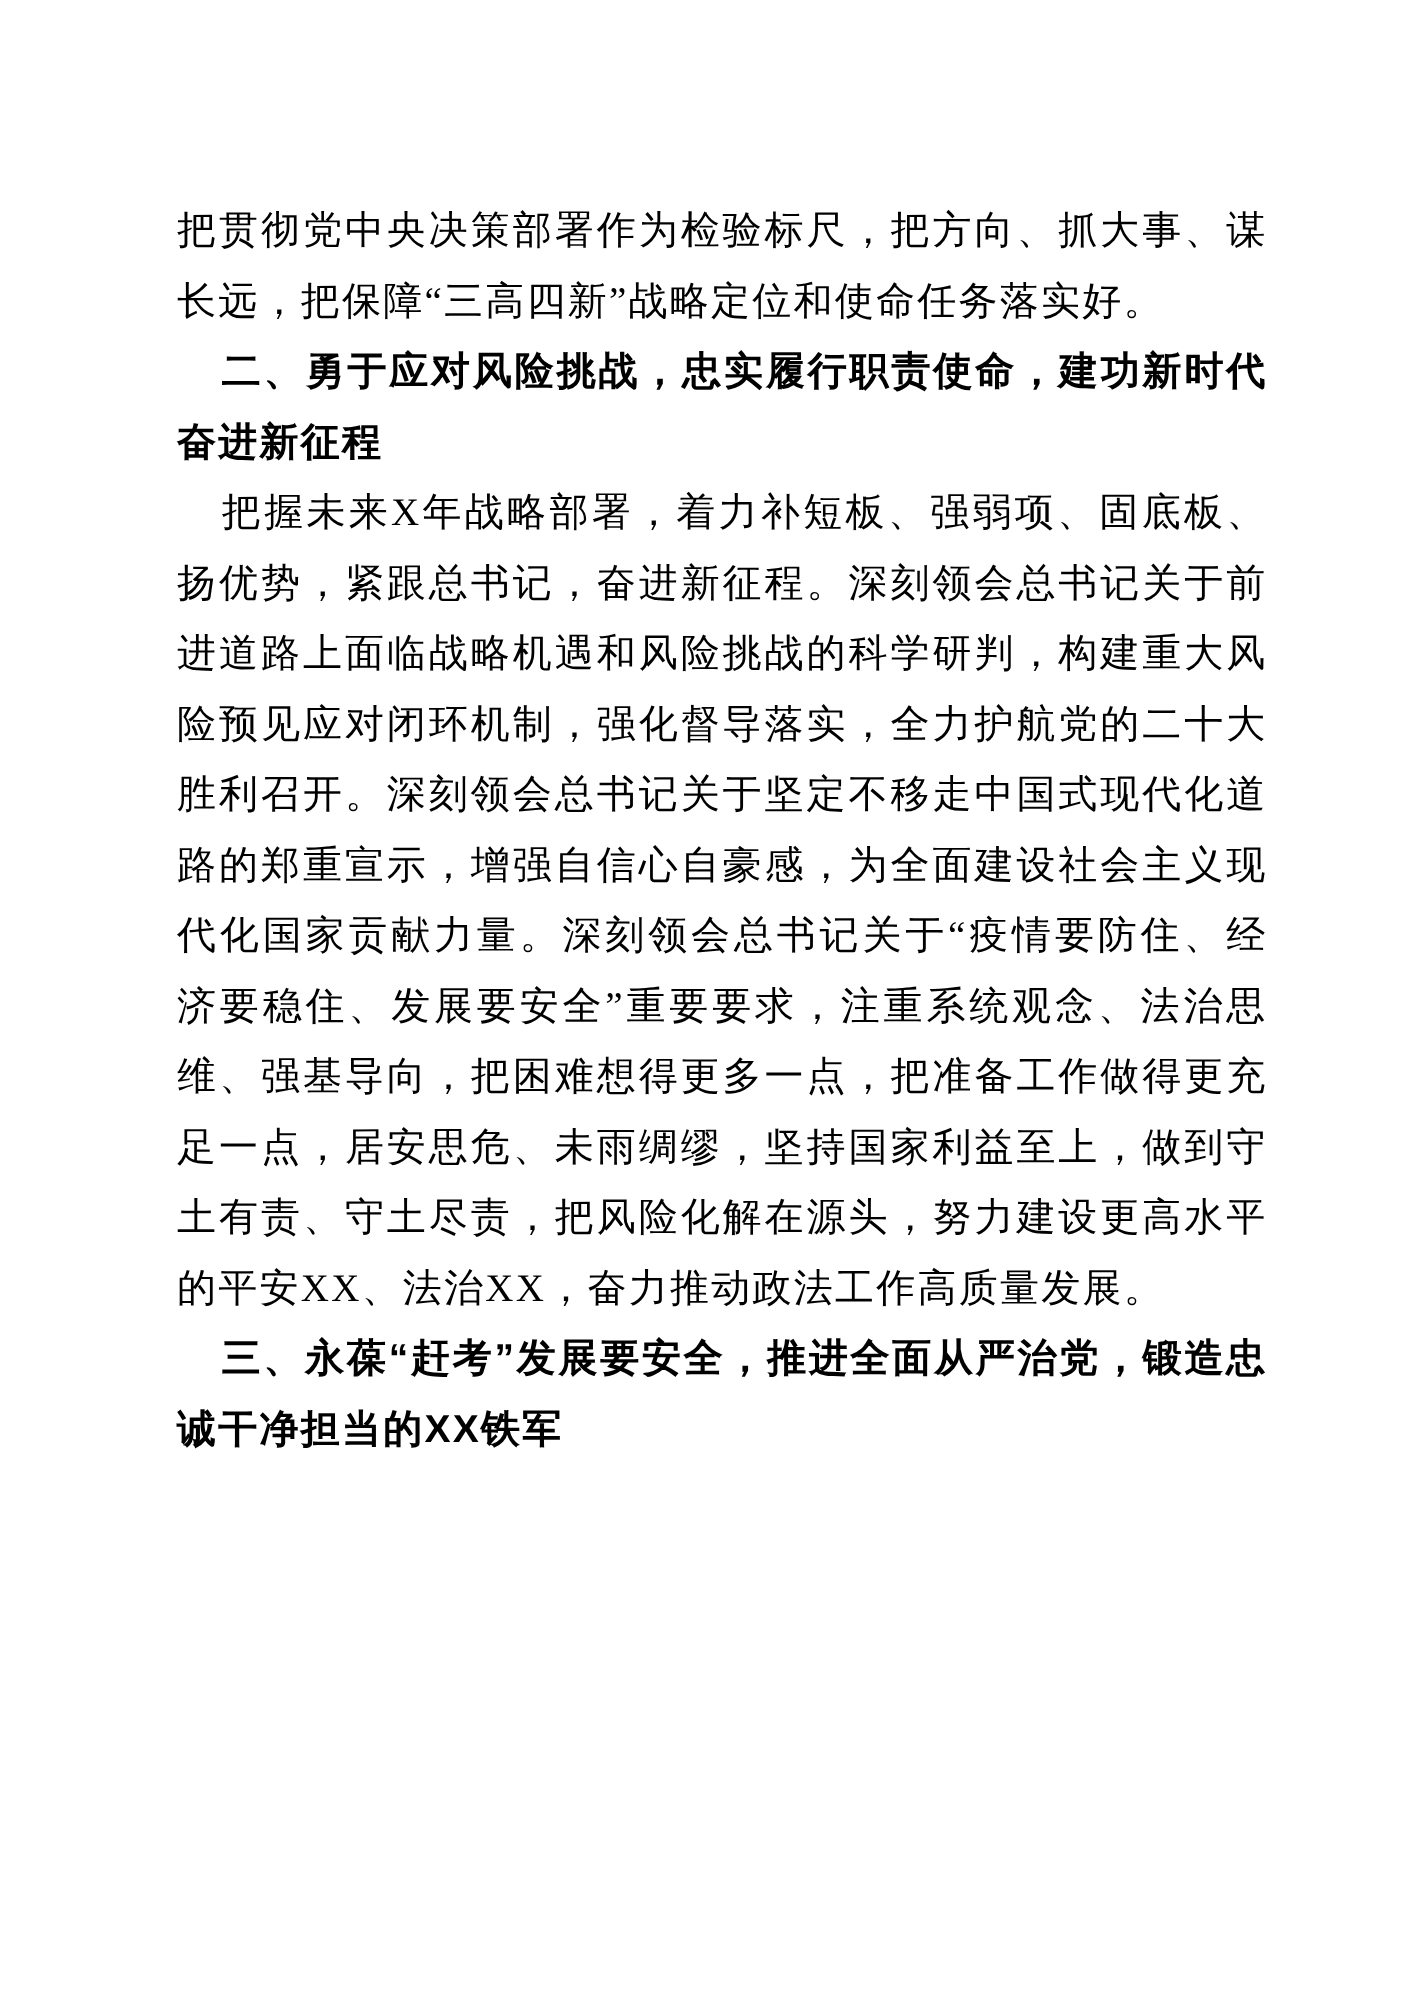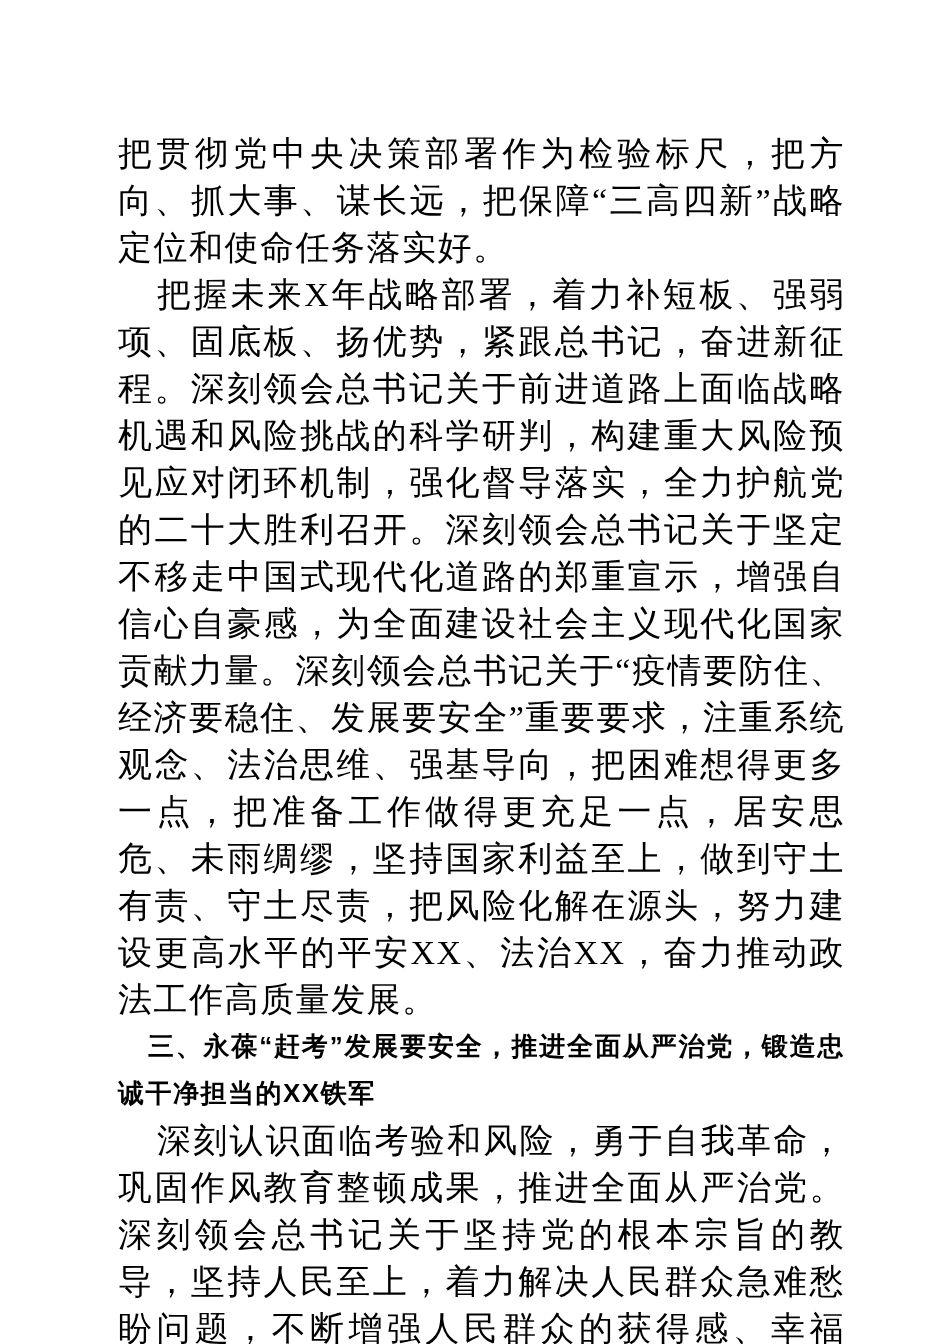--- a/index.html
+++ b/index.html
@@ -16,21 +16,21 @@
     color: #000000;
     padding: 130px 105px 60px 118px;
     overflow: hidden;
   }
   .doc {
     width: 727px;
   }
   p.body-para {
     margin: 0;
     font-family: "Liberation Serif", "DejaVu Serif", serif;
-    font-size: 34px;
+    font-size: 26px;
     line-height: 47px;
     letter-spacing: 1.5px;
     text-align: justify;
     text-indent: 1.15em;
     word-break: break-all;
     color: #000000;
   }
   p.body-para.no-indent {
     text-indent: 0;
   }
@@ -46,17 +46,17 @@
     word-break: break-all;
     color: #000000;
   }
 </style>
 </head>
 <body>
 
 <div class="page">
   <div class="doc">
     <p class="body-para no-indent">把贯彻党中央决策部署作为检验标尺，把方向、抓大事、谋长远，把保障“三高四新”战略定位和使命任务落实好。</p>
+    <p class="heading-para">二、勇于应对风险挑战，忠实履行职责使命，建功新时代奋进新征程</p>
     <p class="body-para">把握未来X年战略部署，着力补短板、强弱项、固底板、扬优势，紧跟总书记，奋进新征程。深刻领会总书记关于前进道路上面临战略机遇和风险挑战的科学研判，构建重大风险预见应对闭环机制，强化督导落实，全力护航党的二十大胜利召开。深刻领会总书记关于坚定不移走中国式现代化道路的郑重宣示，增强自信心自豪感，为全面建设社会主义现代化国家贡献力量。深刻领会总书记关于“疫情要防住、经济要稳住、发展要安全”重要要求，注重系统观念、法治思维、强基导向，把困难想得更多一点，把准备工作做得更充足一点，居安思危、未雨绸缪，坚持国家利益至上，做到守土有责、守土尽责，把风险化解在源头，努力建设更高水平的平安XX、法治XX，奋力推动政法工作高质量发展。</p>
     <p class="heading-para">三、永葆“赶考”发展要安全，推进全面从严治党，锻造忠诚干净担当的XX铁军</p>
-    <p class="body-para">深刻认识面临考验和风险，勇于自我革命，巩固作风教育整顿成果，推进全面从严治党。深刻领会总书记关于坚持党的根本宗旨的教导，坚持人民至上，着力解决人民群众急难愁盼问题，不断增强人民群众的获得感、幸福感、安全感。深刻领会总书记关于推进全面从严治党的重要要求，持续正风肃纪，一</p>
   </div>
 </div>
 
 </body></html>

